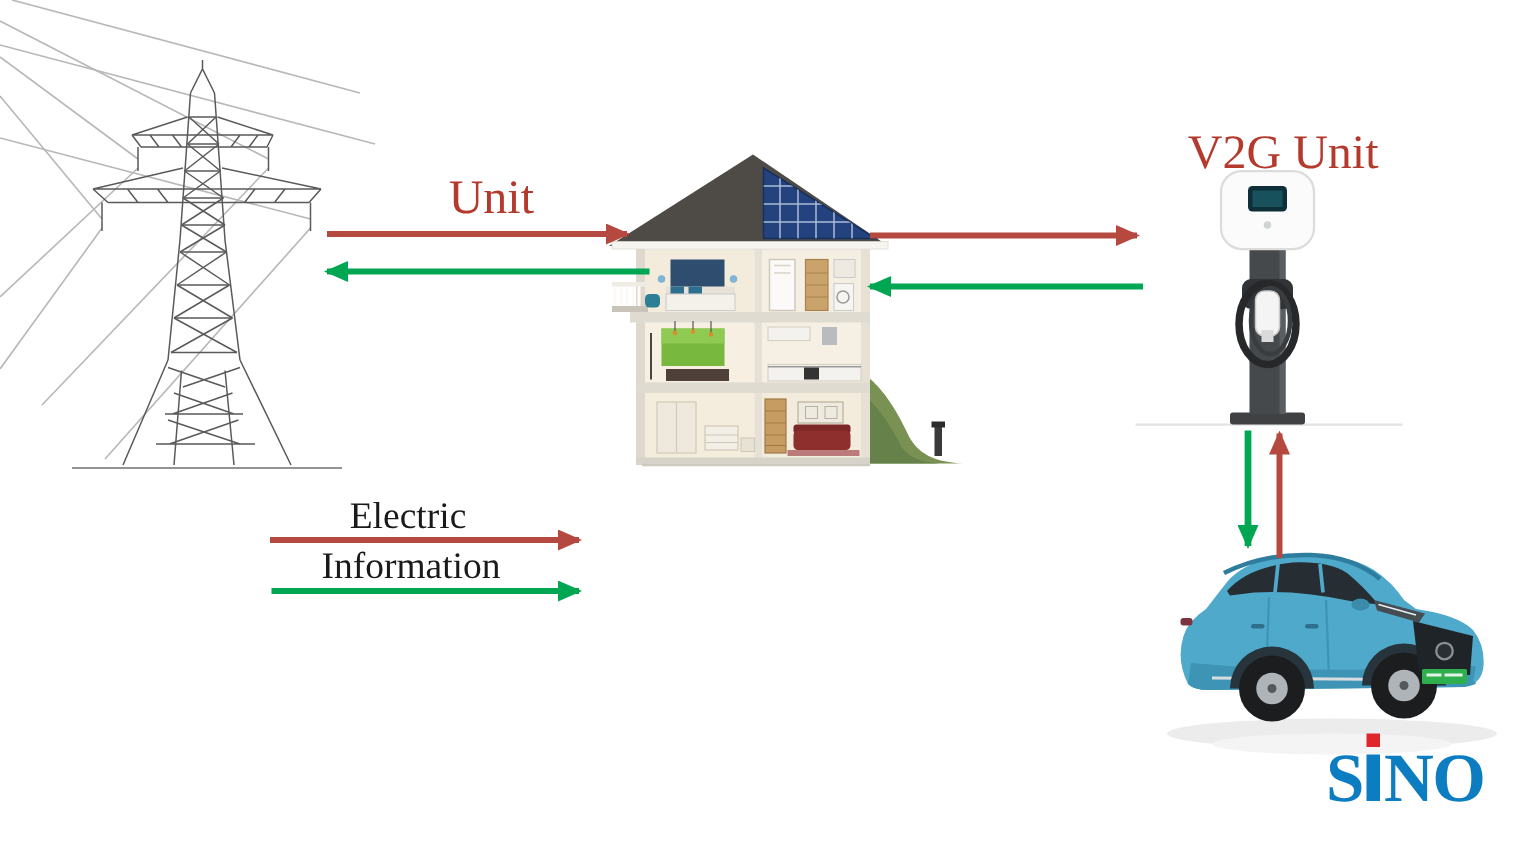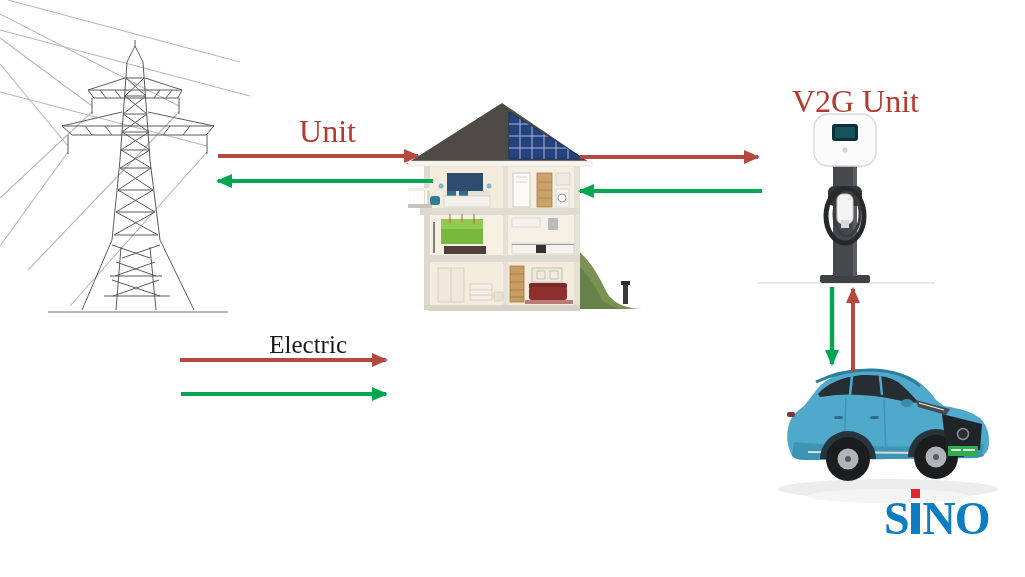--- a/index.html
+++ b/index.html
@@ -20,21 +20,21 @@
   }
   .canvas svg{position:absolute;left:0;top:0;}
   .diagram-label{
     position:absolute;color:var(--label-red);font-size:32px;line-height:1.1;
     text-align:right;white-space:nowrap;
   }
   .grid-label{left:256px;top:114px;width:100px;}
   .v2g-label{left:779px;top:84px;width:140px;}
   .legend-label{
     position:absolute;color:var(--legend-text);font-size:25px;line-height:1.1;
-    text-align:right;white-space:nowrap;
+    text-align:center;white-space:nowrap;
   }
   .electric-label{left:197px;top:331px;width:150px;}
   .information-label{left:194px;top:364px;width:160px;}
   .logo{
     position:absolute;left:884px;top:493px;height:56px;
     font-family:Liberation Serif, serif;
     font-weight:bold;font-size:46px;line-height:52px;color:var(--logo-blue);
     letter-spacing:-1px;white-space:nowrap;
   }
   .logo-i{
@@ -255,16 +255,17 @@
     <line x1="832" y1="287" x2="832" y2="364" stroke="var(--information-green,#00a651)" stroke-width="4.5" marker-end="url(#headInfo)"></line>
     <line x1="853" y1="372" x2="853" y2="289" stroke="var(--electric-red,#b5493f)" stroke-width="4" marker-end="url(#headElectric)"></line>
     <line x1="180" y1="360" x2="386" y2="360" stroke="var(--electric-red,#b5493f)" stroke-width="4" marker-end="url(#headElectric)"></line>
     <line x1="181" y1="394" x2="386" y2="394" stroke="var(--information-green,#00a651)" stroke-width="4" marker-end="url(#headInfo)"></line>
   </g>
 </svg>
 
   <div class="diagram-label grid-label">Unit</div>
   <div class="diagram-label v2g-label">V2G Unit</div>
   <div class="legend-label electric-label">Electric</div>
+  <div class="legend-label information-label">Information</div>
 
   <div class="logo"><span>S</span><span class="logo-i"></span><span>NO</span></div>
 
 </div>
 
 </body></html>

